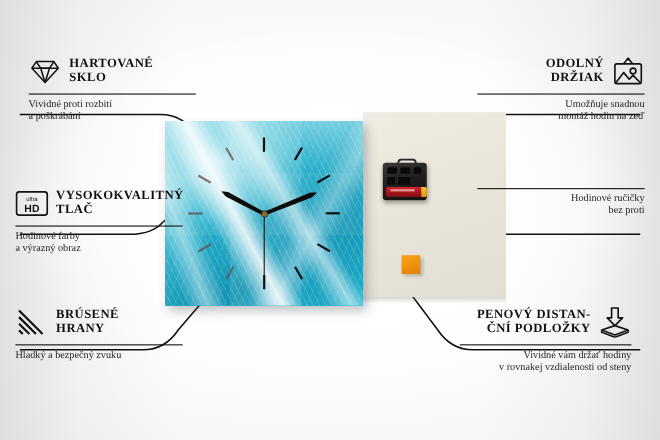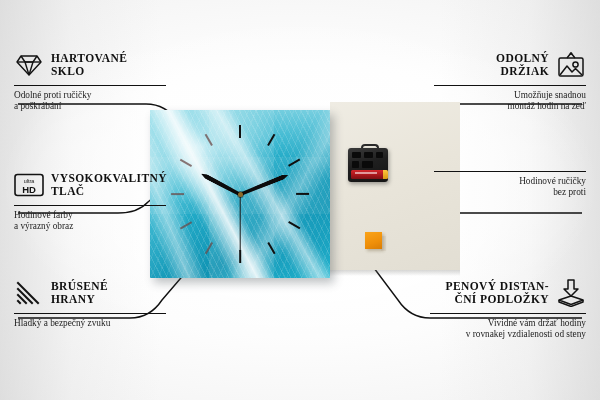--- a/index.html
+++ b/index.html
@@ -114,27 +114,27 @@
 
   .feat-desc {
     font-family: "Liberation Serif", serif;
     font-size: 9.3px;
     line-height: 11.4px;
     color: #1c1c1c;
     white-space: pre-line;
   }
 
   
-  #feat-glass   { left: 14px;  top: 48px;  }
+  #feat-glass   { left: 26px;  top: 48px;  }
   #feat-print   { left: 14px;  top: 168px; }
   #feat-edges   { left: 14px;  top: 276px; }
   
   #feat-holder  { left: 434px; top: 48px;  }
   #feat-silent  { left: 434px; top: 168px; }
-  #feat-foam    { left: 430px; top: 276px; width: 156px; }
+  #feat-foam    { left: 418px; top: 276px; width: 156px; }
 
   
   #stage {
     position: absolute;
     left: 150px;
     top: 102px;
     width: 310px;
     height: 190px;
   }
 
@@ -429,21 +429,21 @@
           <path d="M1 9 H25"></path>
           <path d="M5 3 L9 9 L13 22"></path>
           <path d="M21 3 L17 9 L13 22"></path>
           <path d="M9 9 H17"></path>
         </svg>
       </span>
       <span class="feat-title">HARTOVANÉ
 SKLO</span>
     </div>
     <div class="feat-rule"></div>
-    <div class="feat-desc">Odolné proti ručičky
+    <div class="feat-desc">Vividné proti rozbití
 a poškrábání</div>
   </div>
 
   <div class="feature left" id="feat-print">
     <div class="feat-head">
       <span class="feat-icon">
         <svg width="30" height="24" viewBox="0 0 30 24">
           <rect x="1" y="1.5" width="28" height="21" rx="2.5" fill="none" stroke="#131313" stroke-width="1.6"></rect>
           <text x="15" y="10" text-anchor="middle" font-family="Liberation Sans, sans-serif" font-size="5.4" fill="#131313">ultra</text>
           <text x="15" y="19.5" text-anchor="middle" font-family="Liberation Sans, sans-serif" font-size="9.5" font-weight="bold" fill="#131313">HD</text>

